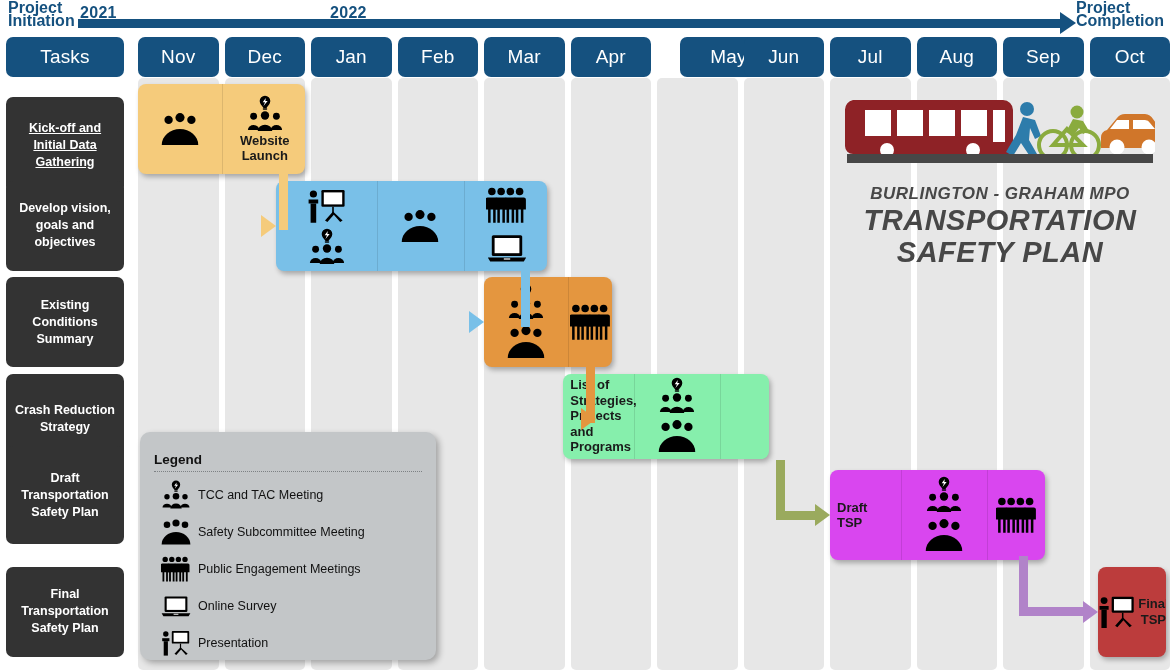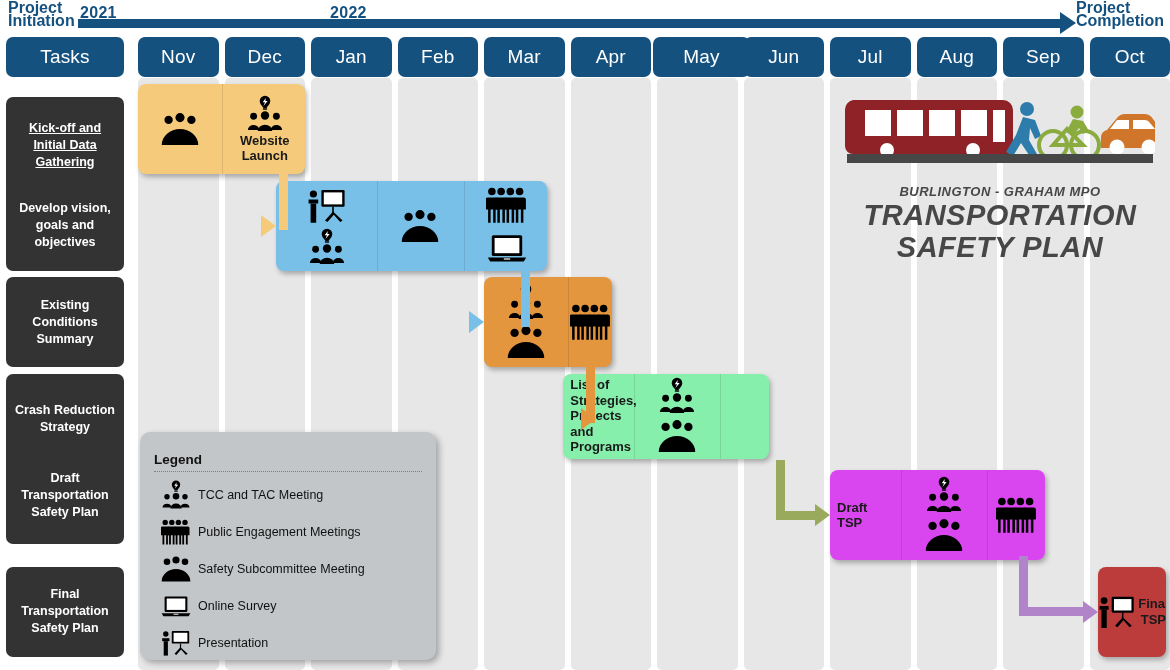--- a/index.html
+++ b/index.html
@@ -119,21 +119,21 @@
   }
   .legend-title { font-size: 13.5px; font-weight: bold; color: #111; margin-bottom: 4px; }
   .legend-sep { border-top: 1px dotted #7d8184; margin: 2px 0 4px 0; }
   .legend-item { display: flex; align-items: center; height: 37px; }
   .legend-icon { width: 44px; display: flex; align-items: center; justify-content: center; flex-shrink: 0; }
   .legend-text { font-size: 12.5px; color: #111; }
 
   
   .logo { position: absolute; left: 845px; top: 88px; width: 310px; }
   .logo-title1 {
-    font-size: 13px; font-weight: bold; font-style: italic;
+    font-size: 17px; font-weight: bold; font-style: italic;
     color: #474747; text-align: center; letter-spacing: .5px;
     margin-top: 4px;
   }
   .logo-title2 {
     font-size: 29px; font-weight: bold; font-style: italic;
     color: #474747; text-align: center; letter-spacing: .5px; line-height: 32px;
   }
   svg { display: block; }
 </style>
 </head>
@@ -172,21 +172,21 @@
   </div>
 
   <div class="hdr" id="hdr">
       <div class="hdr-cell" style="left: 6px; width: 118px;">Tasks</div>
       <div class="hdr-cell" style="left: 138px; width: 80.5px;">Nov</div>
       <div class="hdr-cell" style="left: 224.5px; width: 80.5px;">Dec</div>
       <div class="hdr-cell" style="left: 311px; width: 80.5px;">Jan</div>
       <div class="hdr-cell" style="left: 397.5px; width: 80.5px;">Feb</div>
       <div class="hdr-cell" style="left: 484px; width: 80.5px;">Mar</div>
       <div class="hdr-cell" style="left: 570.5px; width: 80.5px;">Apr</div>
-      <div class="hdr-cell" style="left: 653px; width: 97px;">May</div>
+      <div class="hdr-cell" style="left: 680px; width: 97px;">May</div>
       <div class="hdr-cell" style="left: 743.5px; width: 80.5px;">Jun</div>
       <div class="hdr-cell" style="left: 830px; width: 80.5px;">Jul</div>
       <div class="hdr-cell" style="left: 916.5px; width: 80.5px;">Aug</div>
       <div class="hdr-cell" style="left: 1003px; width: 80.5px;">Sep</div>
       <div class="hdr-cell" style="left: 1089.5px; width: 80.5px;">Oct</div>
     </div>
 
   <div id="tasks">
       <div class="task-cell" style="top: 97px; height: 96px; text-decoration: underline;">Kick-off and Initial Data Gathering</div>
       <div class="task-cell" style="top: 180.5px; height: 90px;">Develop vision, goals and objectives</div>
@@ -513,42 +513,42 @@
               <path d="M65 92 a15 13 0 0 1 30 0z" fill="#000"></path>
               <circle cx="50" cy="54" r="11" fill="#000"></circle>
               <path d="M31 95 a19 17 0 0 1 38 0z" fill="#000"></path>
             </svg>
           </div>
           <div class="legend-text">TCC and TAC Meeting</div>
         </div>
         <div class="legend-item">
           <div class="legend-icon">
             <svg width="30" height="30" viewBox="0 0 100 100">
+              <circle cx="20" cy="26" r="11" fill="#000"></circle>
+              <circle cx="50" cy="20" r="12" fill="#000"></circle>
+              <circle cx="80" cy="26" r="11" fill="#000"></circle>
+              <path d="M2 92 a48 42 0 0 1 96 0z" fill="#000"></path>
+            </svg>
+          </div>
+          <div class="legend-text">Safety Subcommittee Meeting</div>
+        </div>
+        <div class="legend-item">
+          <div class="legend-icon">
+            <svg width="30" height="30" viewBox="0 0 100 100">
               <circle cx="14" cy="18" r="9" fill="#000"></circle>
               <path d="M4 32 h20 a5 5 0 0 1 5 5 v24 h-6 v31 h-6 v-31 h-6 v31 h-6 v-31 h-6 v-24 a5 5 0 0 1 5 -5z" fill="#000"></path>
               <circle cx="36" cy="18" r="9" fill="#000"></circle>
               <path d="M26 32 h20 a5 5 0 0 1 5 5 v24 h-6 v31 h-6 v-31 h-6 v31 h-6 v-31 h-6 v-24 a5 5 0 0 1 5 -5z" fill="#000"></path>
               <circle cx="58" cy="18" r="9" fill="#000"></circle>
               <path d="M48 32 h20 a5 5 0 0 1 5 5 v24 h-6 v31 h-6 v-31 h-6 v31 h-6 v-31 h-6 v-24 a5 5 0 0 1 5 -5z" fill="#000"></path>
               <circle cx="80" cy="18" r="9" fill="#000"></circle>
               <path d="M70 32 h20 a5 5 0 0 1 5 5 v24 h-6 v31 h-6 v-31 h-6 v31 h-6 v-31 h-6 v-24 a5 5 0 0 1 5 -5z" fill="#000"></path>
             </svg>
           </div>
           <div class="legend-text">Public Engagement Meetings</div>
-        </div>
-        <div class="legend-item">
-          <div class="legend-icon">
-            <svg width="30" height="30" viewBox="0 0 100 100">
-              <circle cx="20" cy="26" r="11" fill="#000"></circle>
-              <circle cx="50" cy="20" r="12" fill="#000"></circle>
-              <circle cx="80" cy="26" r="11" fill="#000"></circle>
-              <path d="M2 92 a48 42 0 0 1 96 0z" fill="#000"></path>
-            </svg>
-          </div>
-          <div class="legend-text">Safety Subcommittee Meeting</div>
         </div>
         <div class="legend-item">
           <div class="legend-icon">
             <svg width="30" height="30" viewBox="0 0 100 100">
               <rect x="12" y="18" width="76" height="52" rx="4" fill="#000"></rect>
               <rect x="19" y="25" width="62" height="38" fill="#fff"></rect>
               <path d="M2 74 h96 l-6 10 h-84z" fill="#000"></path>
               <rect x="42" y="76" width="16" height="3" fill="#fff"></rect>
             </svg>
           </div>

